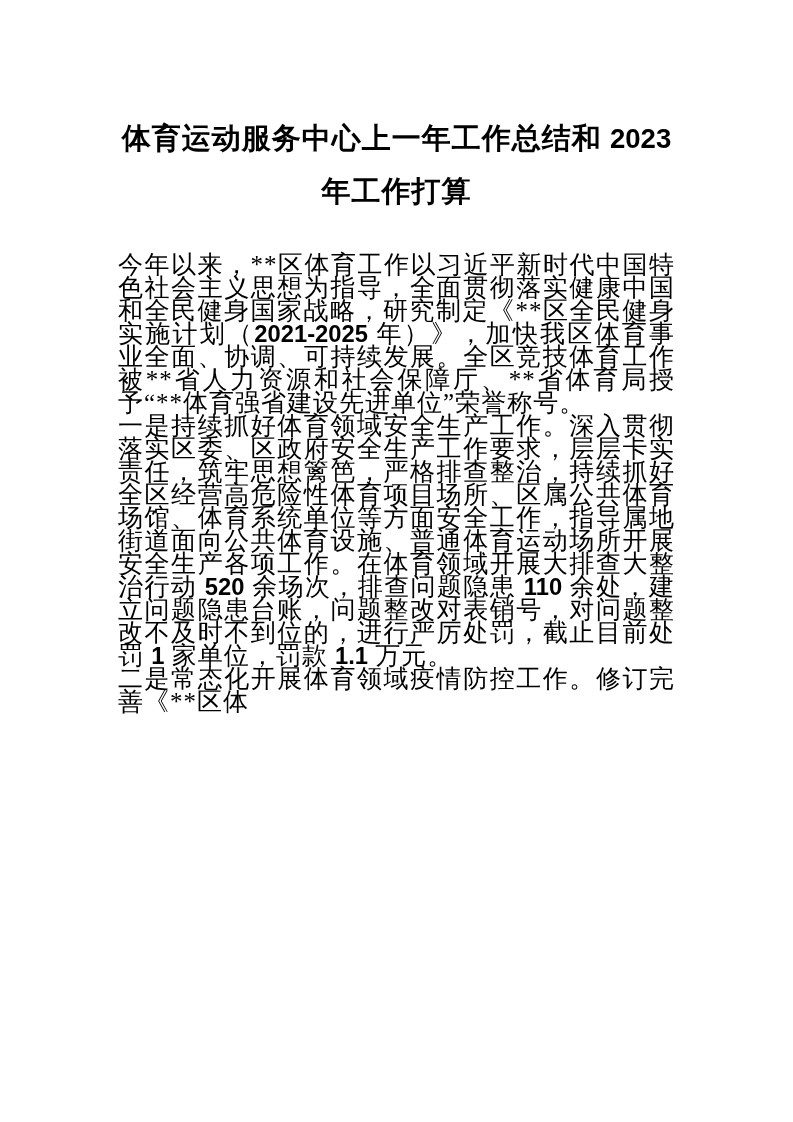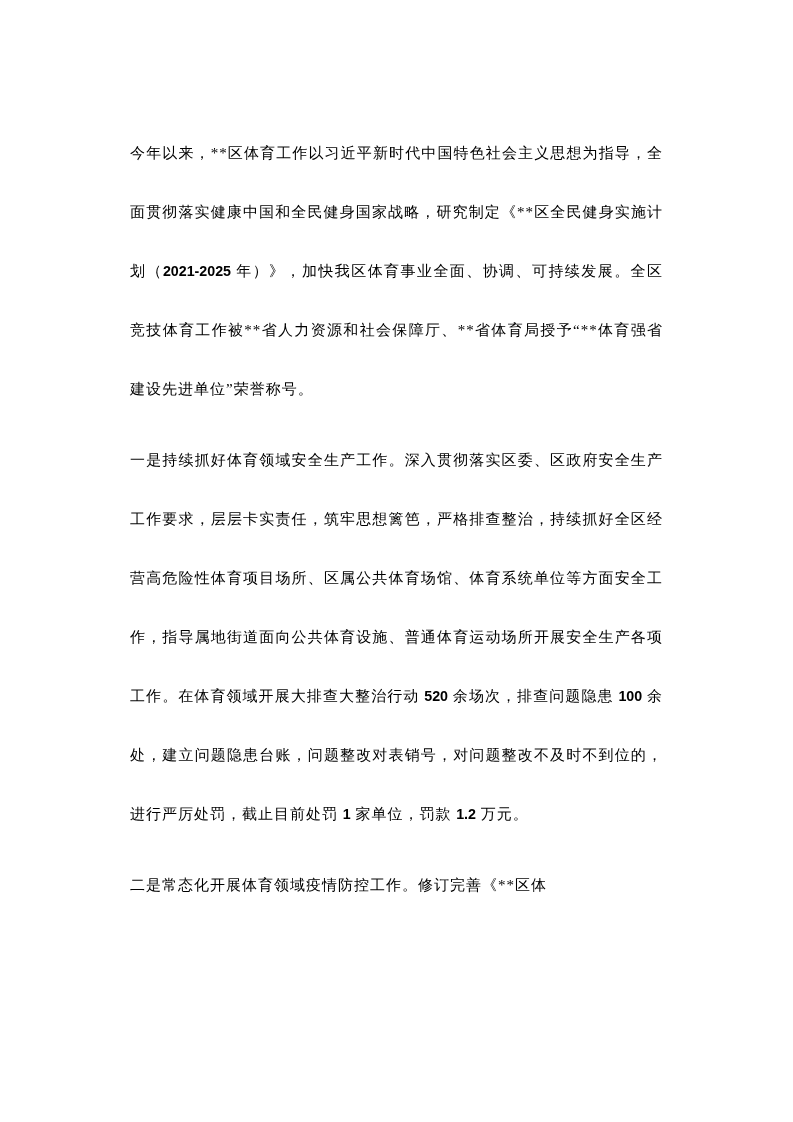--- a/index.html
+++ b/index.html
@@ -23,39 +23,40 @@
   }
   .title {
     font-size: 29px;
     font-weight: bold;
     text-align: center;
     line-height: 52px;
     letter-spacing: 1px;
     margin: 0 0 36px 0;
   }
   .para {
-    font-size: 15px;
-    line-height: 59px;
+    font-size: 25px;
+    line-height: 23px;
     letter-spacing: 1px;
     text-align: justify;
     text-align-last: left;
-    margin: 12px;
+    margin: 0;
   }
   .num {
     font-family: "Liberation Sans", sans-serif;
     font-weight: bold;
     font-size: 0.95em;
     letter-spacing: 0;
   }
 </style>
 </head>
 <body>
 
 <div class="page">
+  <h1 class="title">体育运动服务中心上一年工作总结和 <span class="num">2023</span> 年工作打算</h1>
 
   <p class="para">今年以来，**区体育工作以习近平新时代中国特色社会主义思想为指导，全面贯彻落实健康中国和全民健身国家战略，研究制定《**区全民健身实施计划（<span class="num">2021-2025</span> 年）》，加快我区体育事业全面、协调、可持续发展。全区竞技体育工作被**省人力资源和社会保障厅、**省体育局授予“**体育强省建设先进单位”荣誉称号。</p>
 
 
 
-  <p class="para">一是持续抓好体育领域安全生产工作。深入贯彻落实区委、区政府安全生产工作要求，层层卡实责任，筑牢思想篱笆，严格排查整治，持续抓好全区经营高危险性体育项目场所、区属公共体育场馆、体育系统单位等方面安全工作，指导属地街道面向公共体育设施、普通体育运动场所开展安全生产各项工作。在体育领域开展大排查大整治行动 <span class="num">520</span> 余场次，排查问题隐患 <span class="num">100</span> 余处，建立问题隐患台账，问题整改对表销号，对问题整改不及时不到位的，进行严厉处罚，截止目前处罚 <span class="num">1</span> 家单位，罚款 <span class="num">1.2</span> 万元。</p>
+  <p class="para">一是持续抓好体育领域安全生产工作。深入贯彻落实区委、区政府安全生产工作要求，层层卡实责任，筑牢思想篱笆，严格排查整治，持续抓好全区经营高危险性体育项目场所、区属公共体育场馆、体育系统单位等方面安全工作，指导属地街道面向公共体育设施、普通体育运动场所开展安全生产各项工作。在体育领域开展大排查大整治行动 <span class="num">520</span> 余场次，排查问题隐患 <span class="num">110</span> 余处，建立问题隐患台账，问题整改对表销号，对问题整改不及时不到位的，进行严厉处罚，截止目前处罚 <span class="num">1</span> 家单位，罚款 <span class="num">1.1</span> 万元。</p>
 
   <p class="para">二是常态化开展体育领域疫情防控工作。修订完善《**区体</p>
 </div>
 
 </body></html>

